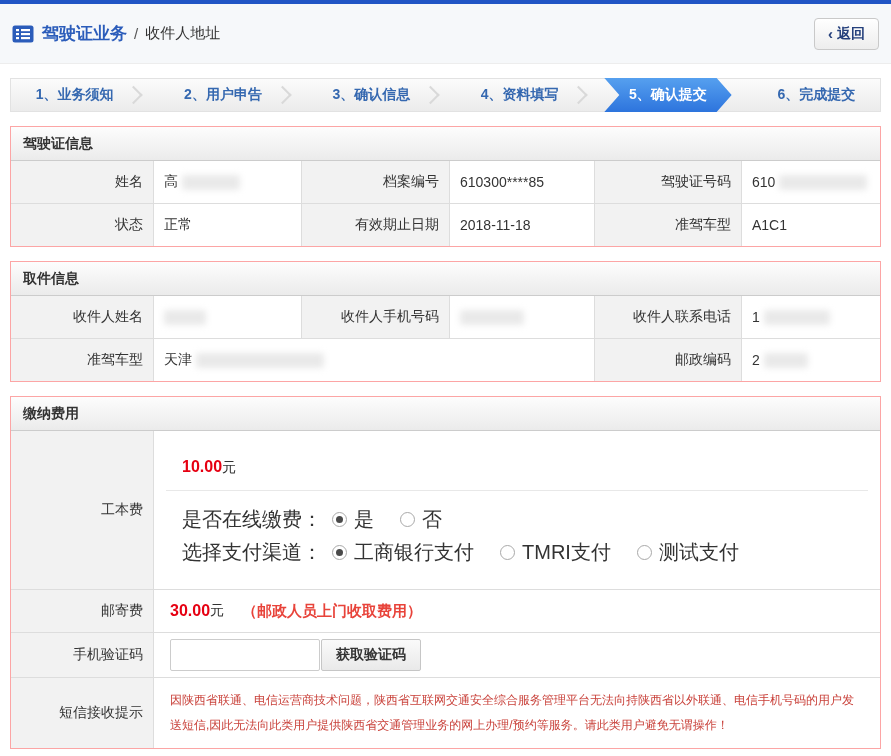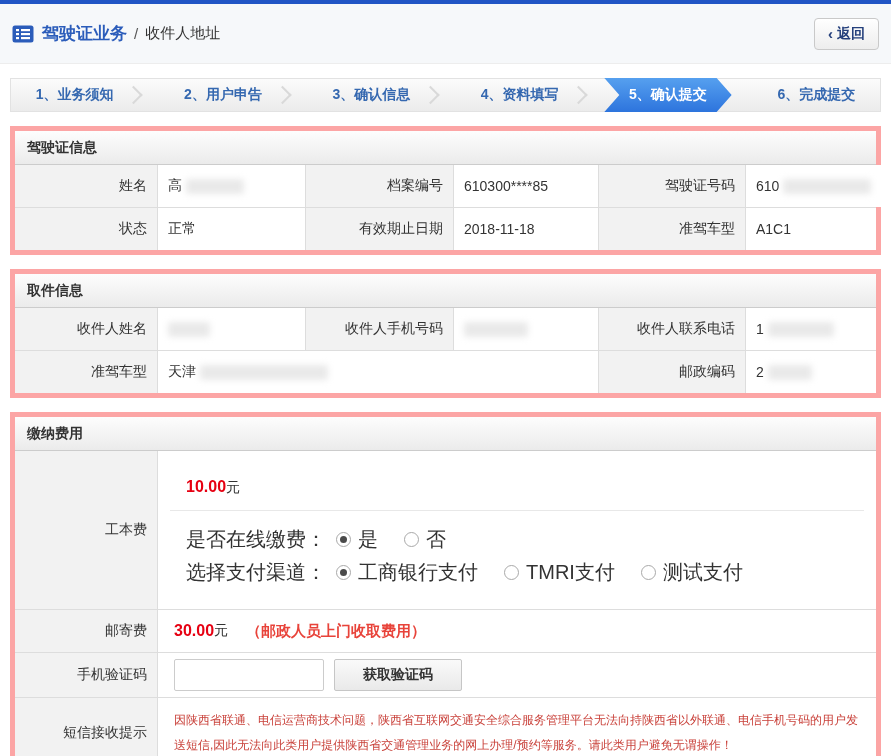--- a/index.html
+++ b/index.html
@@ -77,21 +77,21 @@
   }
   .step.active {
     background: linear-gradient(#56a0ef, #2d74dd);
     color: #fff;
     z-index: 2;
     margin: -1px 0;
     clip-path: polygon(0 0, calc(100% - 15px) 0, 100% 50%, calc(100% - 15px) 100%, 0 100%, 15px 50%);
   }
 
   
-  .tbl { margin: 14px 10px 0; border: 5px solid #fca5a5; }
+  .tbl { margin: 14px 10px 0; border: 1px solid #fca5a5; }
   .tbl-header {
     height: 34px;
     display: flex;
     align-items: center;
     padding-left: 12px;
     font-size: 14px;
     font-weight: bold;
     color: #333;
     background: linear-gradient(#fdfdfd, #ebebeb);
     border-bottom: 1px solid #cccccc;
@@ -162,29 +162,29 @@
     width: 150px;
     height: 32px;
     border: 1px solid #cccccc;
     border-radius: 2px;
     font-family: inherit;
     font-size: 14px;
     padding: 0 8px;
   }
   .captcha-btn {
     height: 32px;
-    margin-left: 10px;
+    margin-left: 1px;
     background: linear-gradient(#fafafa, #e9e9e9);
     border: 1px solid #c6c6c6;
     border-radius: 2px;
     font-family: inherit;
     font-size: 14px;
     font-weight: bold;
     color: #333;
-    padding: 0 28px;
+    padding: 0 14px;
     cursor: pointer;
   }
   .sms-notice {
     color: #c9413a;
     font-size: 12px;
     line-height: 2.1;
     padding: 10px 16px;
     align-items: flex-start;
   }
 

